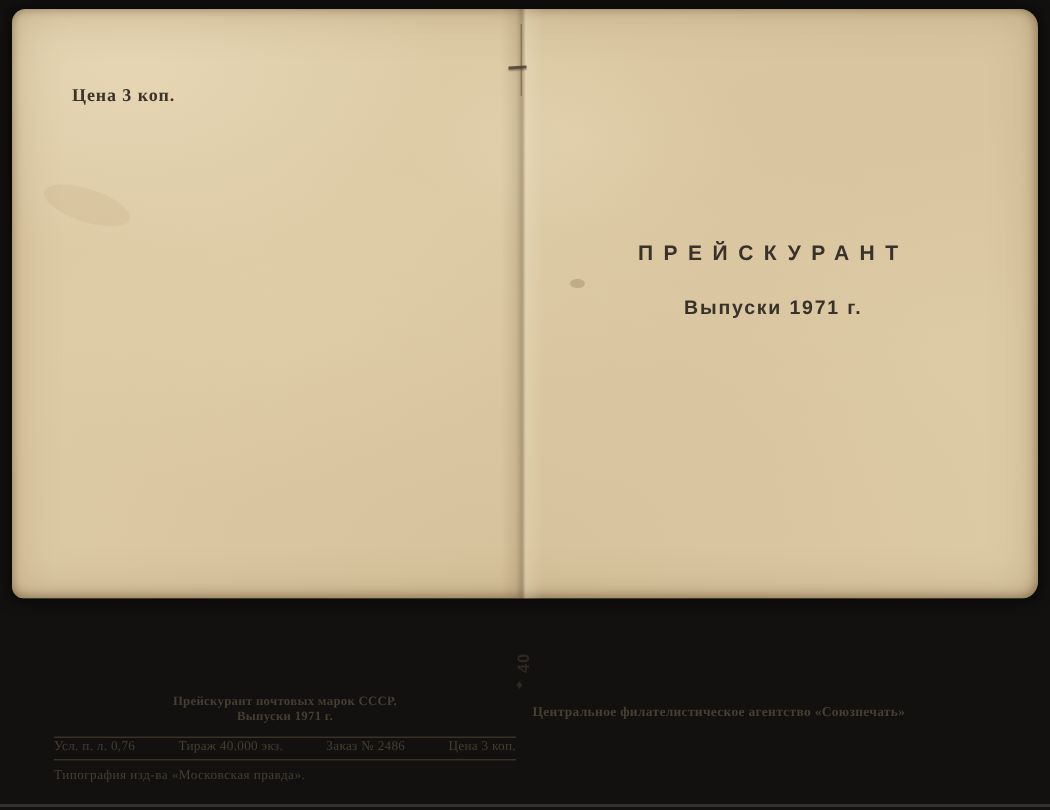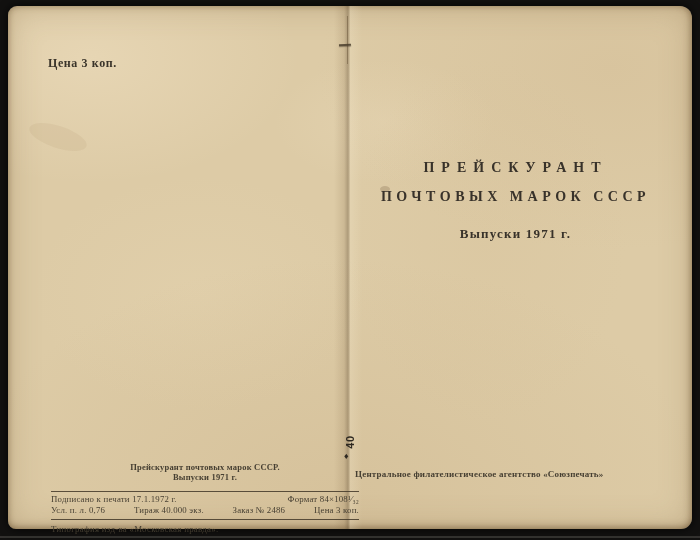--- a/index.html
+++ b/index.html
@@ -6,21 +6,21 @@
   body{
     width:700px;height:540px;position:relative;overflow:hidden;
     background:#121110;
     font-family:"Liberation Serif", serif;
   }
   .scanner-edge{
     position:absolute;left:0;right:0;bottom:2px;height:2px;
     background:#4e4c48;opacity:.55;
   }
   .paper{
-    position:absolute;top:6px;left:8px;width:684px;height:523px;
+    position:absolute;top:6px;left:8px;width:684px;height:393px;
     border-radius:9px 12px 11px 8px;
     background:
       radial-gradient(ellipse 300px 180px at 12% 10%, rgba(248,233,205,.35), transparent 70%),
       radial-gradient(ellipse 420px 260px at 88% 12%, rgba(205,180,140,.30), transparent 70%),
       radial-gradient(ellipse 520px 340px at 48% 95%, rgba(196,170,128,.28), transparent 72%),
       radial-gradient(ellipse 240px 170px at 28% 55%, rgba(232,215,180,.30), transparent 70%),
       radial-gradient(ellipse 200px 260px at 70% 45%, rgba(214,192,152,.25), transparent 70%),
       radial-gradient(ellipse 160px 90px at 55% 22%, rgba(240,225,195,.25), transparent 70%),
       #ddcba6;
     box-shadow:
@@ -49,39 +49,39 @@
     background:rgba(72,60,44,.85);transform:rotate(-3deg);
     box-shadow:0 1px 1px rgba(60,48,34,.4);
   }
   .price-note{
     position:absolute;left:40px;top:50px;
     font:bold 12px/14px "Liberation Serif", serif;letter-spacing:.6px;
     color:#3a342a;
   }
   .title-block{
     position:absolute;left:335px;top:154px;width:345px;text-align:center;
-    color:#38322a;font-family:Liberation Serif, serif;
+    color:#38322a;font-family:Liberation Sans, sans-serif;
   }
   .title-l1{font-weight:bold;font-size:14px;letter-spacing:7px;}
   .title-l2{font-weight:bold;font-size:14px;letter-spacing:4.5px;margin-top:13px;}
   .title-l3{font-weight:bold;font-size:13px;letter-spacing:1.2px;margin-top:21px;}
   .sig-mark{
     position:absolute;left:334px;top:427px;width:16px;height:18px;
     display:flex;align-items:center;justify-content:center;
   }
   .sig-mark span{
     transform:rotate(-90deg);
     font:bold 11px "Liberation Sans", sans-serif;color:#2e2921;letter-spacing:.5px;
   }
   .ornament{
     position:absolute;left:336px;top:445px;
     font-size:9px;color:#2e2921;
   }
   .colophon{
-    position:absolute;left:43px;top:456px;width:308px;
+    position:absolute;left:28px;top:456px;width:308px;
     font-family:"Liberation Serif", serif;color:#453e31;
   }
   .colophon .caption{
     text-align:center;width:280px;margin:0 auto 0 14px;
     font:bold 8.5px/10px "Liberation Serif", serif;letter-spacing:.2px;
   }
   .rule{border:0;border-top:1px solid rgba(66,55,40,.85);margin:0;height:0;}
   .rule-1{margin-top:9px;}
   .imprint-row{
     display:flex;justify-content:space-between;
@@ -117,44 +117,39 @@
 
   <div>
     <div class="price-note">Цена 3 коп.</div>
 
     <div class="colophon">
       <div class="caption">
         <div>Прейскурант почтовых марок СССР.</div>
         <div>Выпуски 1971 г.</div>
       </div>
       <hr class="rule rule-1">
-      <div class="imprint-row first">
-        <span>Подписано к печати 17.1.1972 г.</span>
-        <span>Формат 84×108¹⁄₃₂</span>
-      </div>
       <div class="imprint-row">
         <span>Усл. п. л. 0,76</span>
         <span>Тираж 40.000 экз.</span>
         <span>Заказ № 2486</span>
         <span>Цена 3 коп.</span>
       </div>
       <hr class="rule rule-2">
       <div class="printer-line">Типография изд-ва «Московская правда».</div>
     </div>
   </div>
 
   <div class="sig-mark">
     <span>40</span>
   </div>
   <div class="ornament">♦</div>
 
   <div>
     <div class="title-block">
       <div class="title-l1">ПРЕЙСКУРАНТ</div>
-      <div class="title-l2">ПОЧТОВЫХ МАРОК СССР</div>
       <div class="title-l3">Выпуски 1971 г.</div>
     </div>
 
     <div class="publisher">
       <div class="pub-l1">Центральное филателистическое агентство «Союзпечать»</div>
     </div>
   </div>
 
 </div>
 

